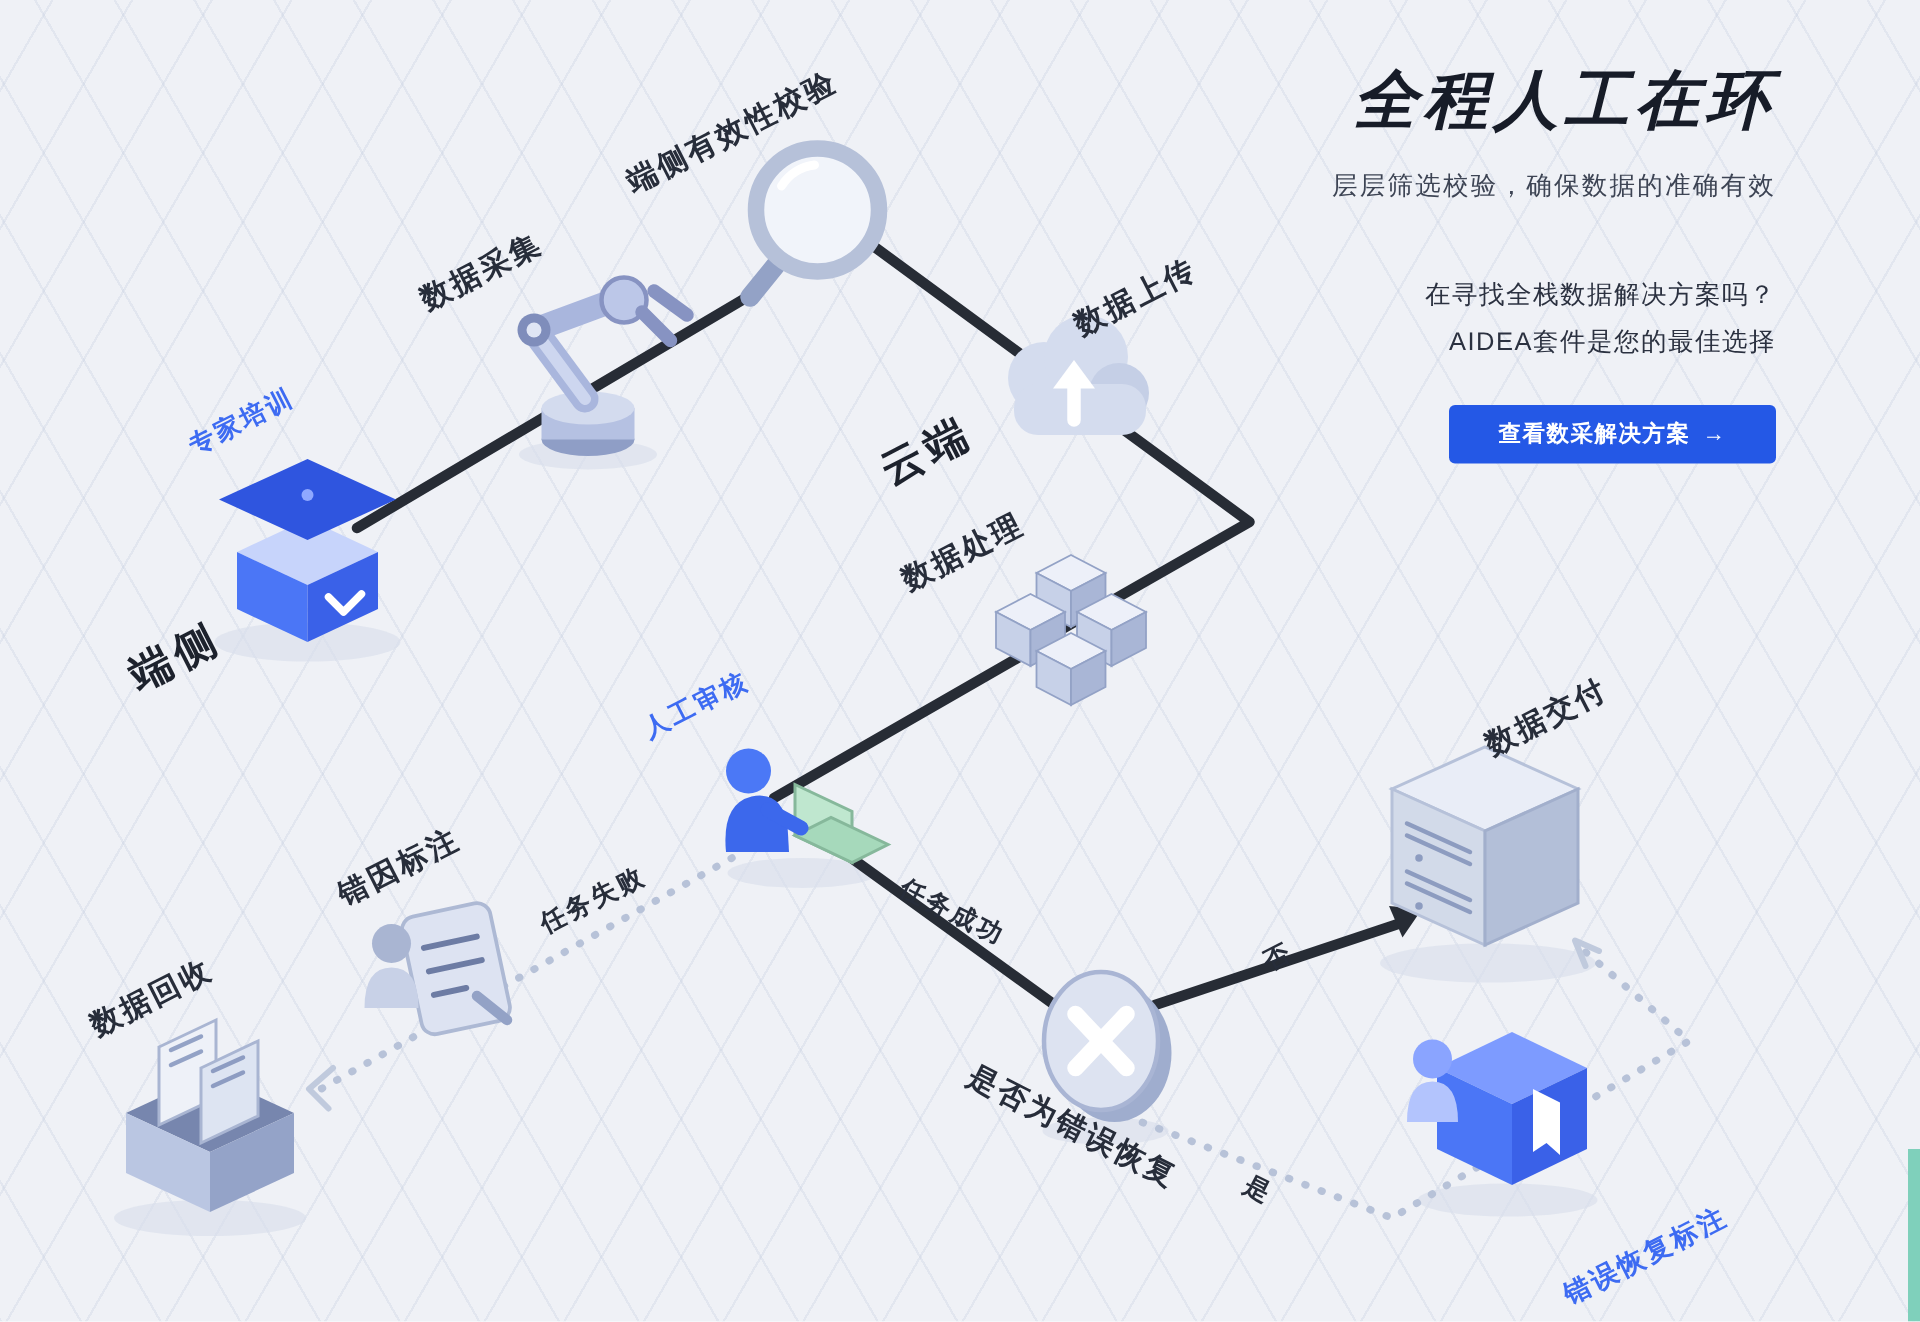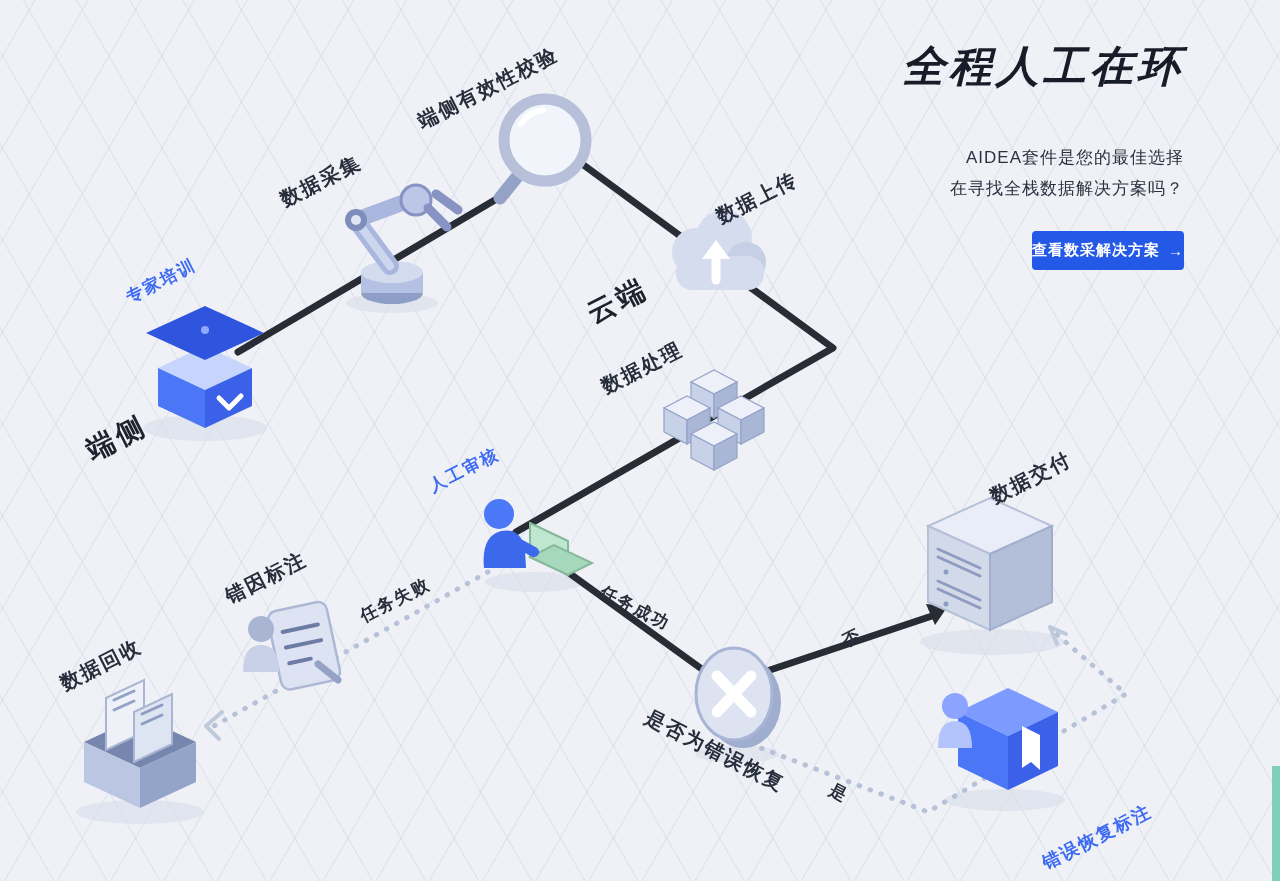--- a/index.html
+++ b/index.html
@@ -26,21 +26,21 @@
   .lbl.blue{ color:#3d6bf2; font-size:17px; }
   .lbl.bluelg{ color:#3d6bf2; font-size:18px; }
   
   .panel{ position:absolute; top:38px; right:96px; width:480px; text-align:right; }
   .panel h1{ font-size:43px; font-weight:800; color:#171c28; letter-spacing:4px;font-style:italic; }
   .panel .sub{ margin-top:16px; font-size:17px; color:#3d4454; letter-spacing:1.5px; }
   .panel .promo{ margin-top:46px; font-size:17px; color:#2b3140; line-height:1.85; letter-spacing:1px; }
   .cta{
     display:inline-flex; align-items:center; gap:8px; margin-top:26px;
     background:#2458e6; color:#ffffff; font-size:15px; font-weight:600;
-    padding:10px 0; border:none; border-radius:4px; cursor:pointer;
+    padding:10px 33px; border:none; border-radius:4px; cursor:pointer;
     letter-spacing:1px;
   }
   .edge-strip{ position:absolute; right:0; top:766px; width:8px; height:115px; background:#7fd0bb; }
 </style>
 </head>
 <body>
 
 <div class="stage">
 
   <svg class="flow" width="1280" height="881" viewBox="0 0 1280 881">
@@ -205,23 +205,24 @@
   <div class="lbl sm cw" style="left:635px; top:608px;">任务成功</div>
   <div class="lbl md" style="left:101px; top:665px;">数据回收</div>
   <div class="lbl md" style="left:1031px; top:478px;">数据交付</div>
   <div class="lbl sm" style="left:852px; top:638px;">否</div>
   <div class="lbl md cw" style="left:715px; top:751px;">是否为错误恢复</div>
   <div class="lbl sm cw" style="left:839px; top:793px;">是</div>
   <div class="lbl bluelg" style="left:1097px; top:837px;">错误恢复标注</div>
 
   <div class="panel">
     <h1>全程人工在环</h1>
+    <div class="sub">层层筛选校验，确保数据的准确有效</div>
     <div class="promo">
+      <div>在寻找全栈数据解决方案吗？</div>
       <div>AIDEA套件是您的最佳选择</div>
-      <div>在寻找全栈数据解决方案吗？</div>
     </div>
     <div>
       <button class="cta">
         <span>查看数采解决方案</span>
         <span>→</span>
       </button>
     </div>
   </div>
 
   <div class="edge-strip"></div>

